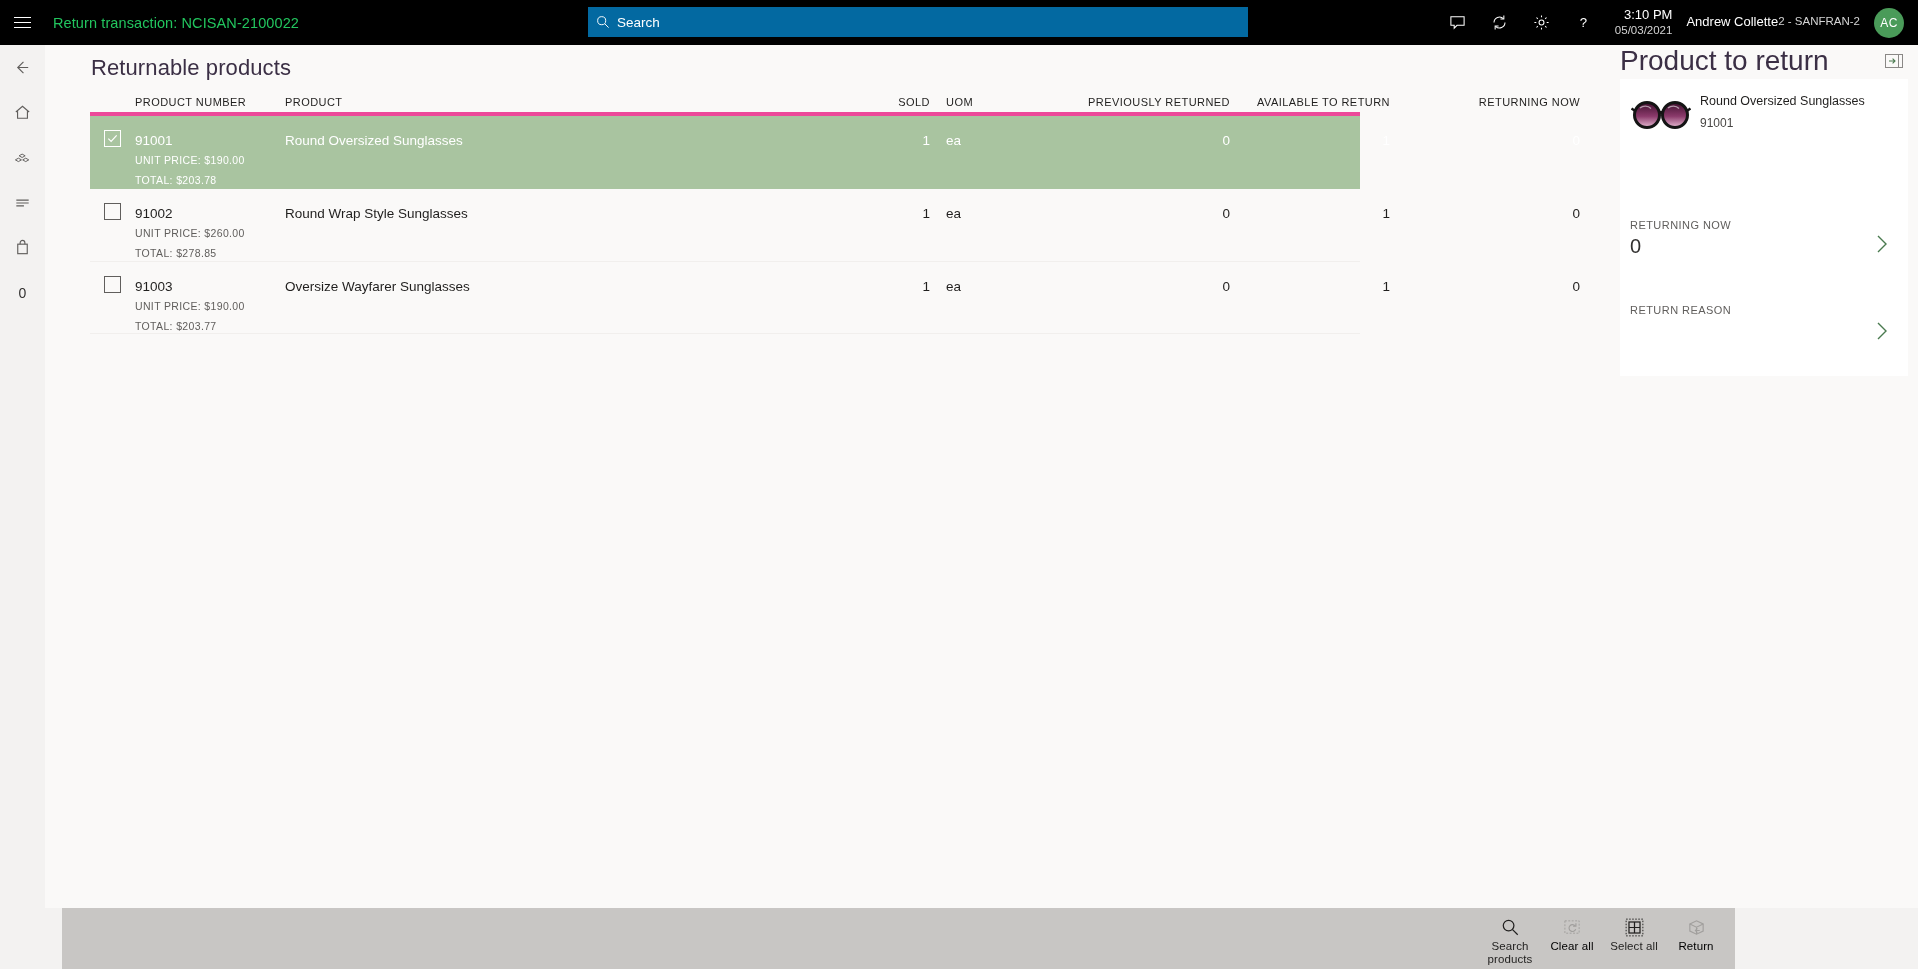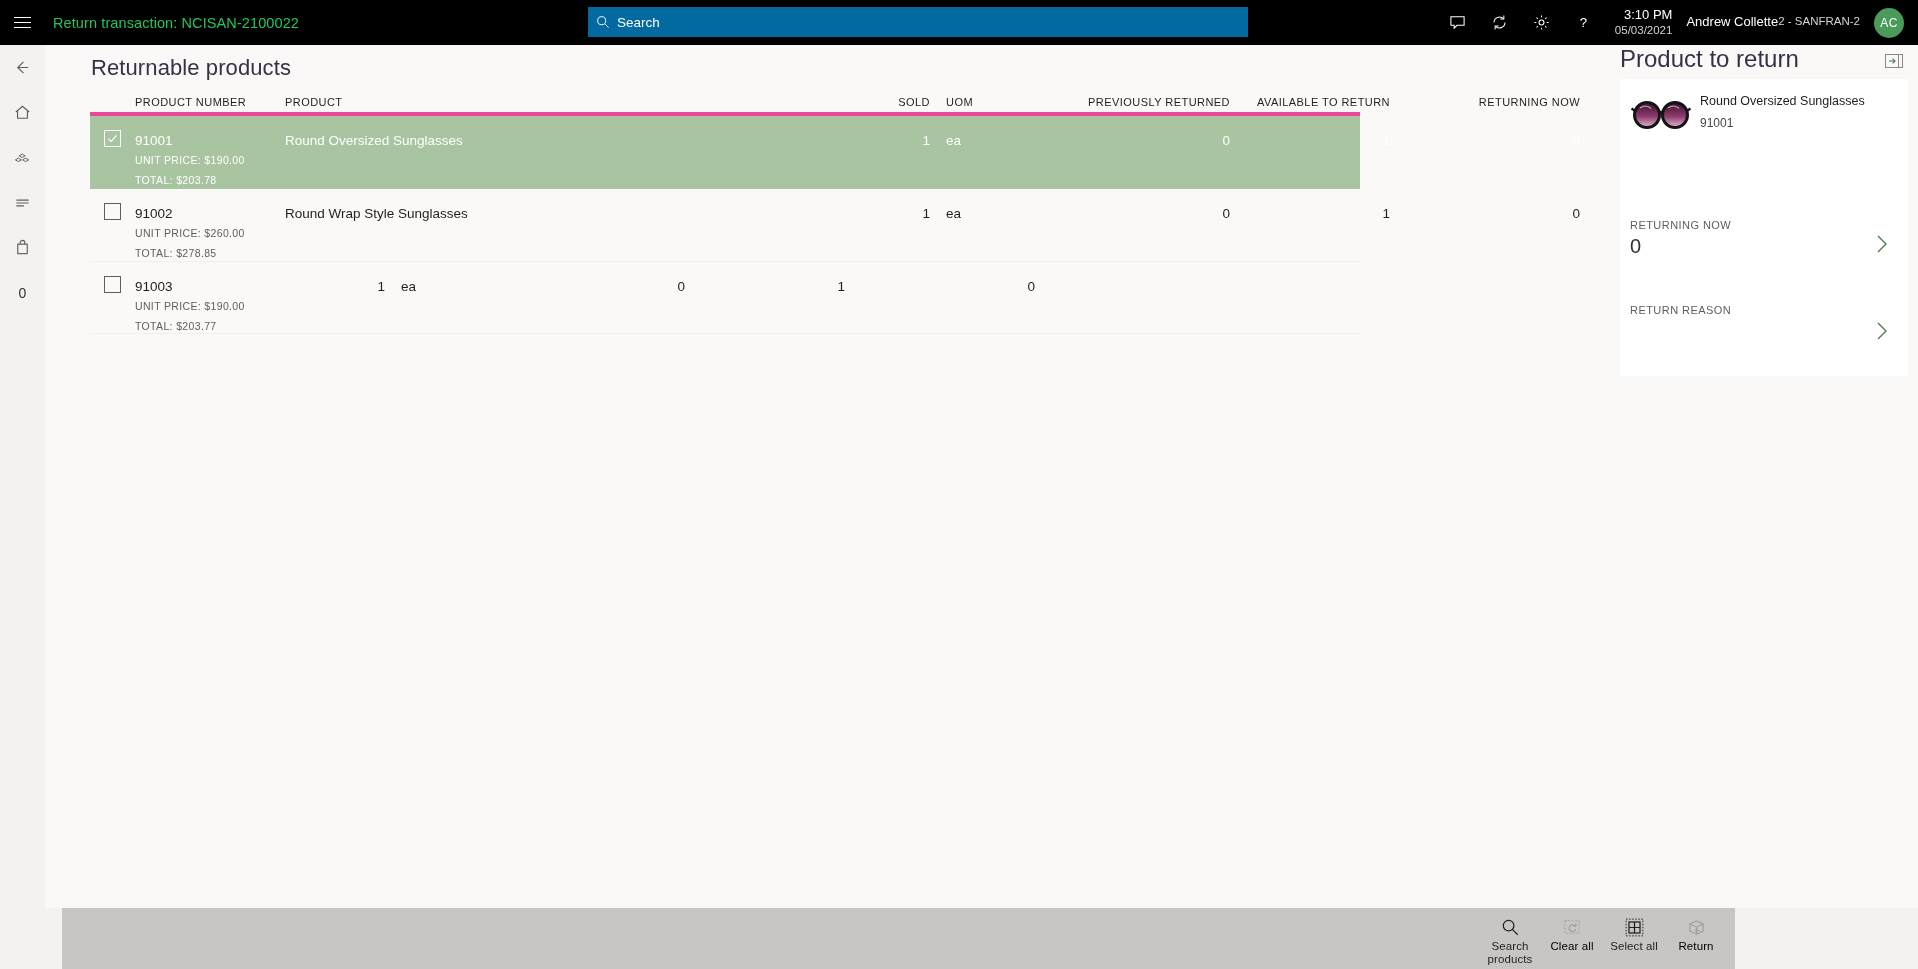--- a/index.html
+++ b/index.html
@@ -125,21 +125,21 @@
     display: flex; align-items: center; justify-content: center;
   }
   .cbox.checked { border-color: #ffffff; }
 
   
   .rightpanel {
     position: absolute; left: 1615px; top: 45px; width: 303px; height: 863px;
     background: #faf9f8;
   }
   .rp-title {
-    position: absolute; left: 5px; top: 0px; font-size: 24px;
+    position: absolute; left: 5px; top: 0px; font-size: 28px;
     color: #3b2f45; font-weight: 400; text-align: center;
   }
   .rp-expand {
     position: absolute; right: 14px; top: 8px; cursor: pointer;
     width: 20px; height: 16px; display: flex; align-items: center; justify-content: center;
   }
   .rp-card {
     position: absolute; left: 5px; top: 34px; width: 288px; height: 297px;
     background: #ffffff;
   }
@@ -329,20 +329,21 @@
 
       <div class="row">
         <div class="c-chk">
           <span class="cbox"></span>
         </div>
         <div class="c-num cell">
           <div class="pn">91003</div>
           <div class="sub">UNIT PRICE: $190.00</div>
           <div class="sub">TOTAL: $203.77</div>
         </div>
+        <div class="c-prod cell">Oversize Wayfarer Sunglasses</div>
         <div class="c-sold cell">1</div>
         <div class="c-uom cell">ea</div>
         <div class="c-prev cell">0</div>
         <div class="c-avail cell">1</div>
         <div class="c-ret cell">0</div>
       </div>
     </div>
   </div>
 
   <div class="rightpanel">

